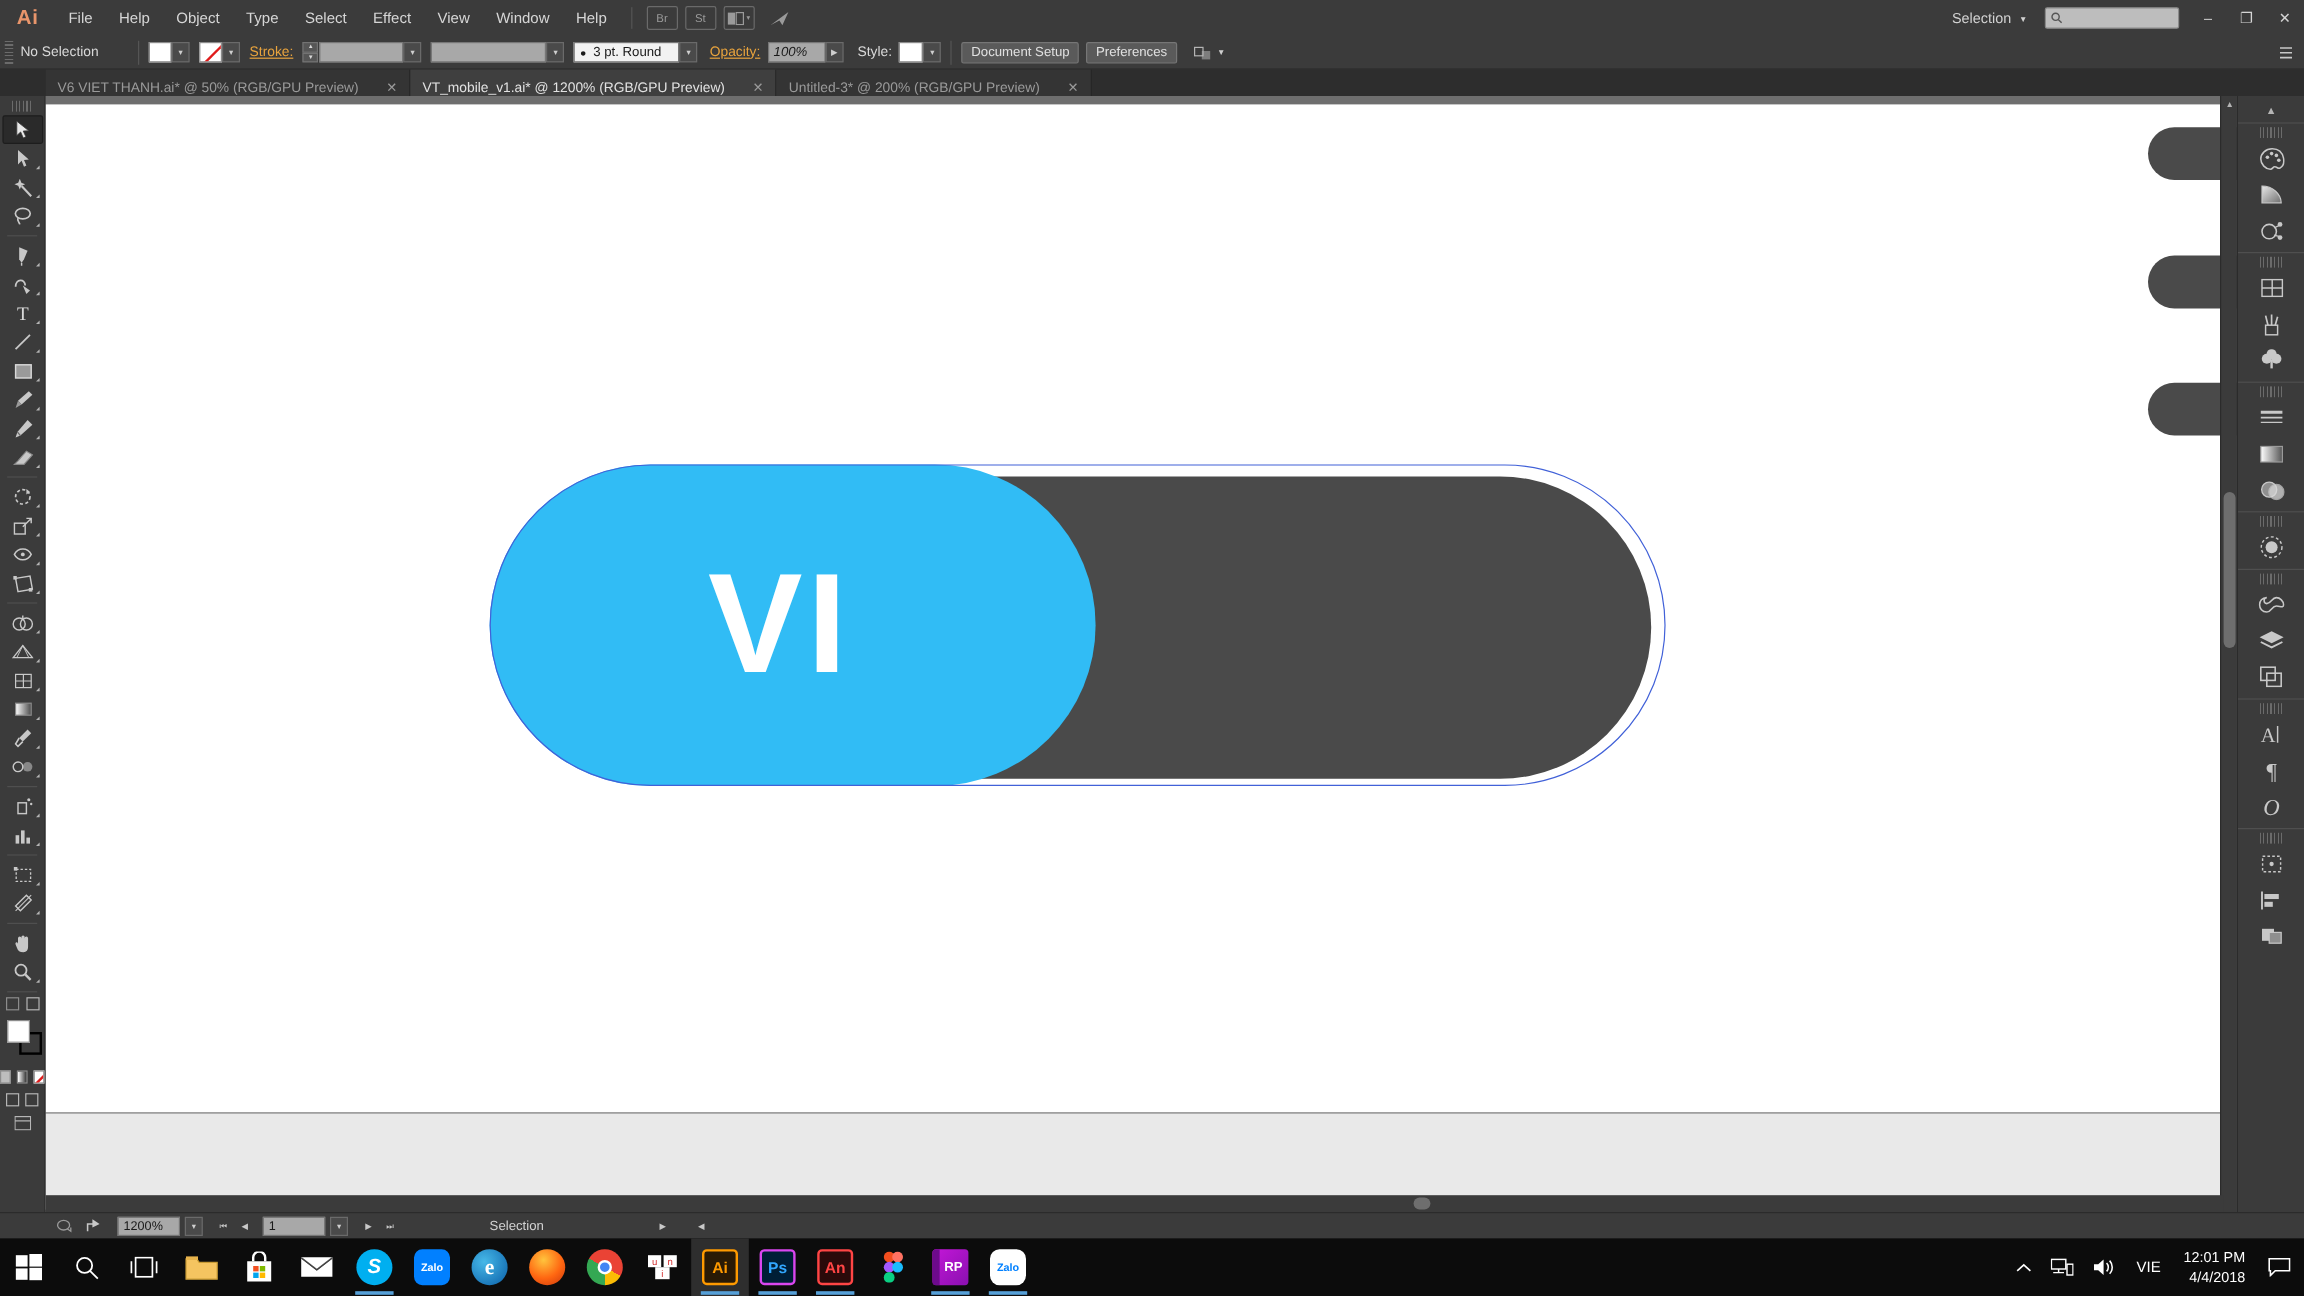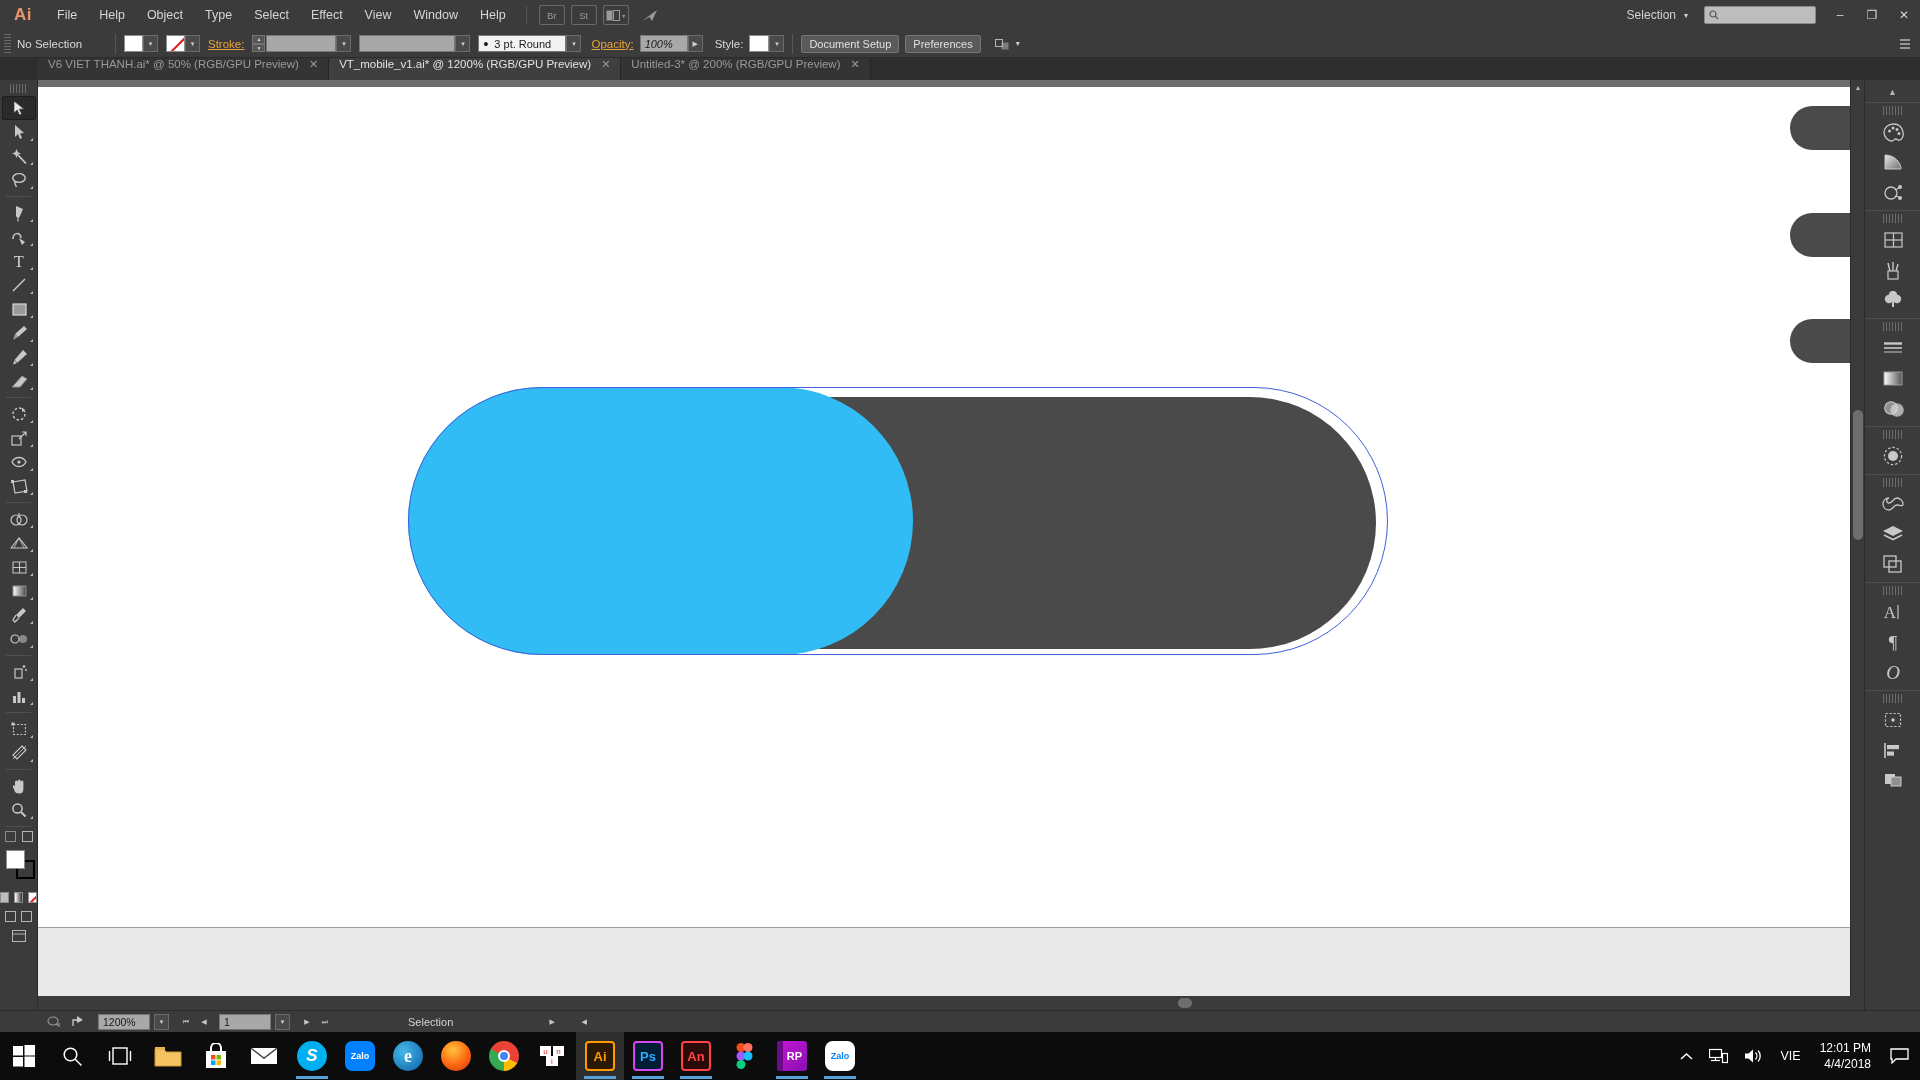--- a/index.html
+++ b/index.html
@@ -91,21 +91,21 @@
     color: #e0e0e0; font-size: 11px; display: flex; align-items: center;
   }
   .cb-right { margin-left: auto; padding-right: 8px; display:flex; align-items:center; }
 
   
   .tabbar {
     position: absolute; left: 0; top: 58px; width: 1920px; height: 22px;
     background: #2d2d2d; display: flex; align-items: flex-end;
   }
   .tab {
-    height: 22px; display: flex; align-items: flex-start; gap: 10px;
+    height: 22px; display: flex; align-items: flex-end; gap: 23px;
     padding: 0 10px; font-size: 11.5px; color: #9a9a9a;
     background: #343434; border-right: 1px solid #262626;
     white-space: nowrap;
   }
   .tab.active { background: #3f3f3f; color: #e2e2e2; }
   .tab .x { font-size: 11px; color: #9a9a9a; }
 
   
   .toolbar {
     position: absolute; left: 0; top: 80px; width: 38px; height: 940px;
@@ -594,20 +594,21 @@
       </svg>
     </div>
   </div>
 
   <div class="canvas-wrap">
     <div class="artboard-page">
 
       <div class="toggle">
         <div class="track"></div>
         <div class="knob"></div>
+        <div class="lbl vi">VI</div>
         <div class="outline"></div>
       </div>
 
       <div class="shape-chip" style="left:1752px; top:19px; width:100px;"></div>
       <div class="shape-chip" style="left:1752px; top:126px; width:100px;"></div>
       <div class="shape-chip" style="left:1752px; top:232px; width:100px;"></div>
     </div>
     <div class="artboard-edge"></div>
     <div class="canvas-gray"></div>
   </div>

